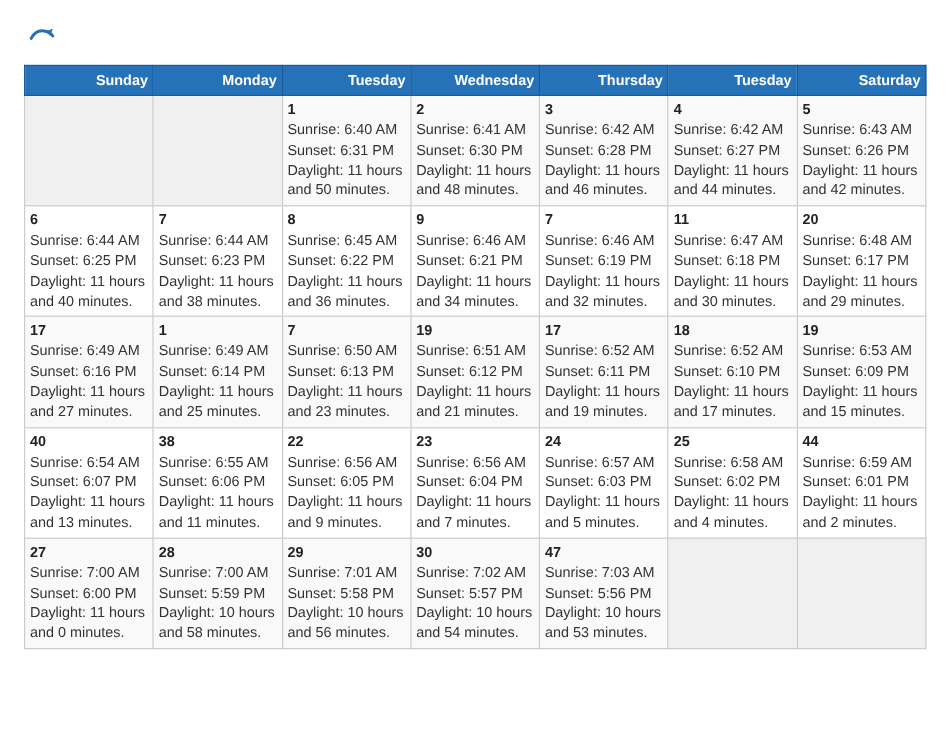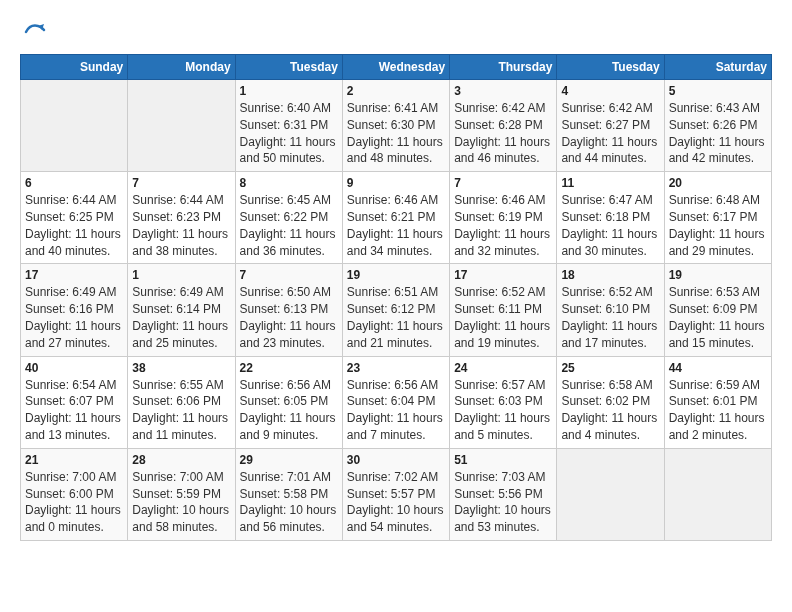--- a/index.html
+++ b/index.html
@@ -286,21 +286,21 @@
         </td>
         <td>
           <span class="day-number">44</span>
           <div class="day-info">
             Sunrise: 6:59 AM<br>Sunset: 6:01 PM<br>Daylight: 11 hours and 2 minutes.
           </div>
         </td>
       </tr>
       <tr>
         <td>
-          <span class="day-number">21</span>
+          <span class="day-number">27</span>
           <div class="day-info">
             Sunrise: 7:00 AM<br>Sunset: 6:00 PM<br>Daylight: 11 hours and 0 minutes.
           </div>
         </td>
         <td>
           <span class="day-number">28</span>
           <div class="day-info">
             Sunrise: 7:00 AM<br>Sunset: 5:59 PM<br>Daylight: 10 hours and 58 minutes.
           </div>
         </td>
@@ -310,21 +310,21 @@
             Sunrise: 7:01 AM<br>Sunset: 5:58 PM<br>Daylight: 10 hours and 56 minutes.
           </div>
         </td>
         <td>
           <span class="day-number">30</span>
           <div class="day-info">
             Sunrise: 7:02 AM<br>Sunset: 5:57 PM<br>Daylight: 10 hours and 54 minutes.
           </div>
         </td>
         <td>
-          <span class="day-number">51</span>
+          <span class="day-number">47</span>
           <div class="day-info">
             Sunrise: 7:03 AM<br>Sunset: 5:56 PM<br>Daylight: 10 hours and 53 minutes.
           </div>
         </td>
         <td class="empty-cell"></td>
         <td class="empty-cell"></td>
       </tr>
     </tbody>
 </table>
 

